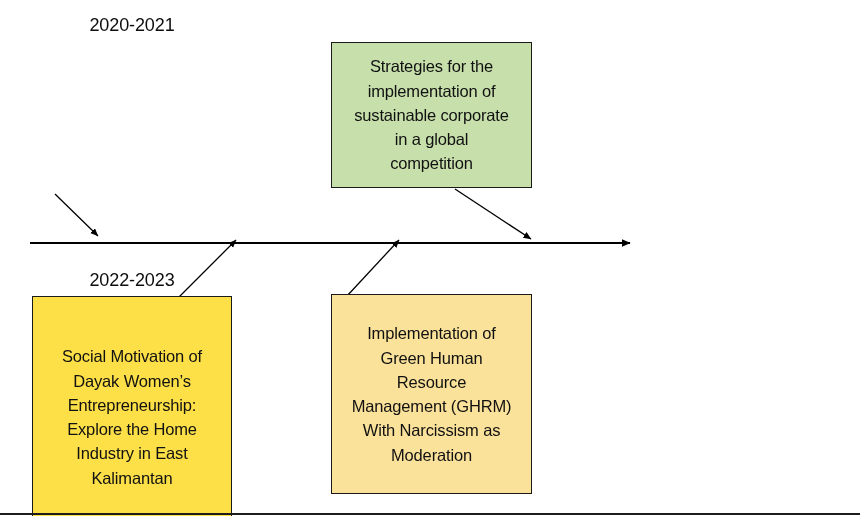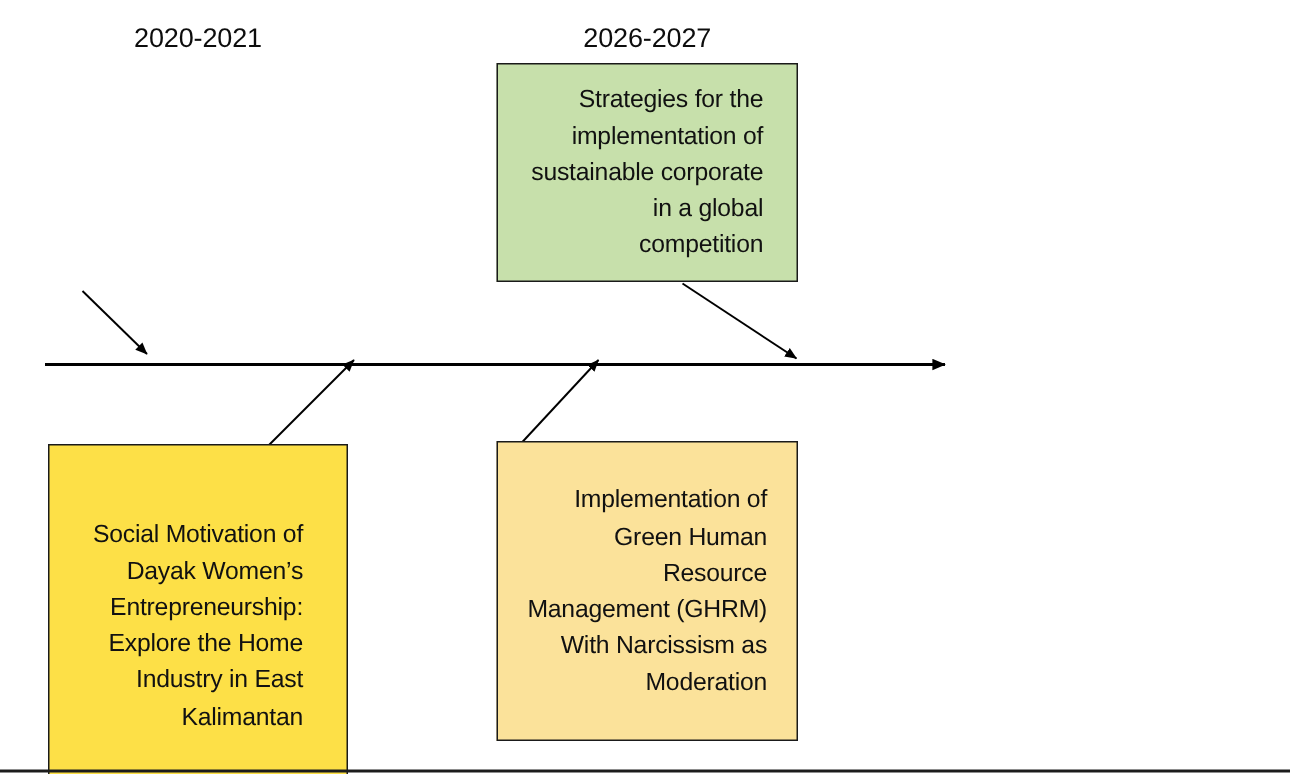--- a/index.html
+++ b/index.html
@@ -37,21 +37,21 @@
     white-space: nowrap;
     line-height: 1;
   }
   .node-box {
     position: absolute;
     box-sizing: border-box;
     border: 1.6px solid #1a1a1a;
     display: flex;
     align-items: center;
     justify-content: center;
-    text-align: right;
+    text-align: center;
     padding: 13px 7px;
   }
   .node-text {
     font-size: 16.5px;
     line-height: 1.47;
     color: #111111;
     letter-spacing: -0.15px;
     white-space: pre-line;
   }
   #bottom-rule {
@@ -84,23 +84,23 @@
 
     <line x1="179" y1="297" x2="236" y2="240" stroke="#000000" stroke-width="1.3" marker-end="url(#ah)"></line>
 
     <line x1="347" y1="296" x2="399" y2="240" stroke="#000000" stroke-width="1.3" marker-end="url(#ah)"></line>
 
     <line x1="455" y1="189" x2="531" y2="239" stroke="#000000" stroke-width="1.3" marker-end="url(#ah)"></line>
   </svg>
 
   <div class="year-label" style="left:32px; top:16px; width:200px;">2020-2021</div>
 
-  <div class="year-label" style="left:331px; top:16px; width:201px;">2026-2027</div>
 
 
+  <div class="year-label" style="left:32px; top:271px; width:200px;">2022-2023</div>
 
 
 
   <div class="node-box" style="left:331px; top:42px; width:201px; height:146px; background:#c7e0ab;">
     <div class="node-text">Strategies for the
 implementation of
 sustainable corporate
 in a global
 competition</div>
   </div>

